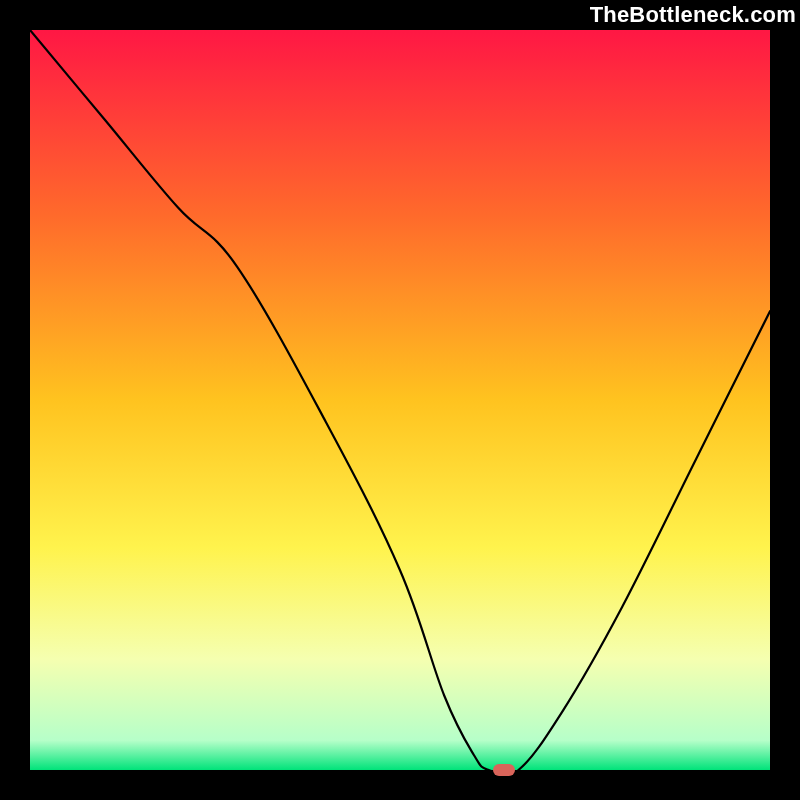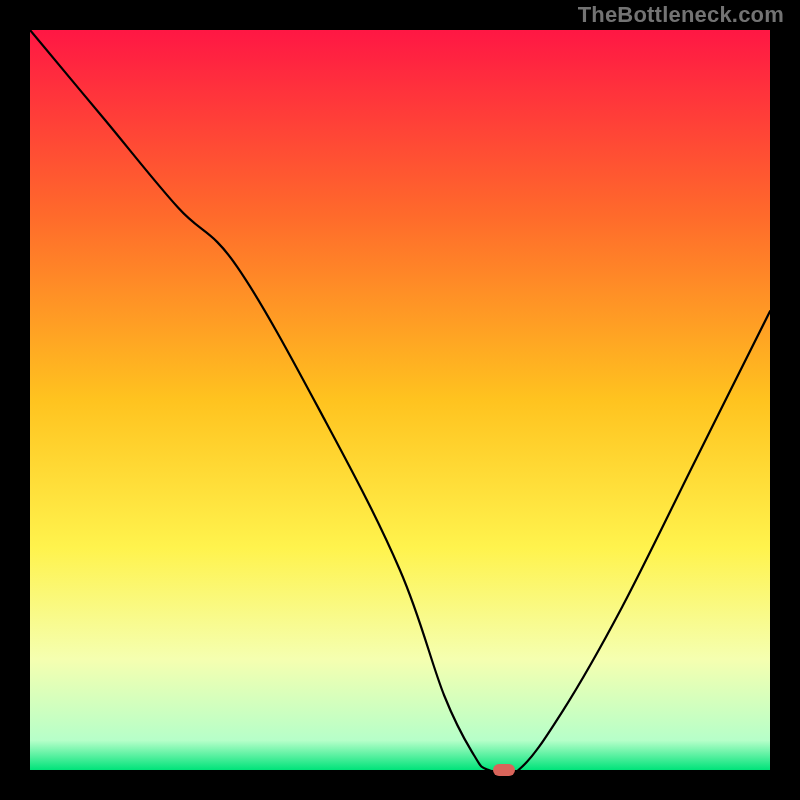--- a/index.html
+++ b/index.html
@@ -21,25 +21,25 @@
   .plot {
     position: absolute;
     left: 30px;
     top: 30px;
     width: 740px;
     height: 740px;
   }
   .watermark {
     position: absolute;
     top: 2px;
-    right: 16px;
+    right: 4px;
     font-family: Arial, Helvetica, sans-serif;
     font-size: 22px;
     font-weight: 600;
-    color: #737373;
+    color: #ffffff;
     letter-spacing: 0.2px;
   }
   .marker {
     position: absolute;
     border-radius: 10px;
     background: #d9645a;
   }
   svg.curve {
     position: absolute;
     left: 0;

